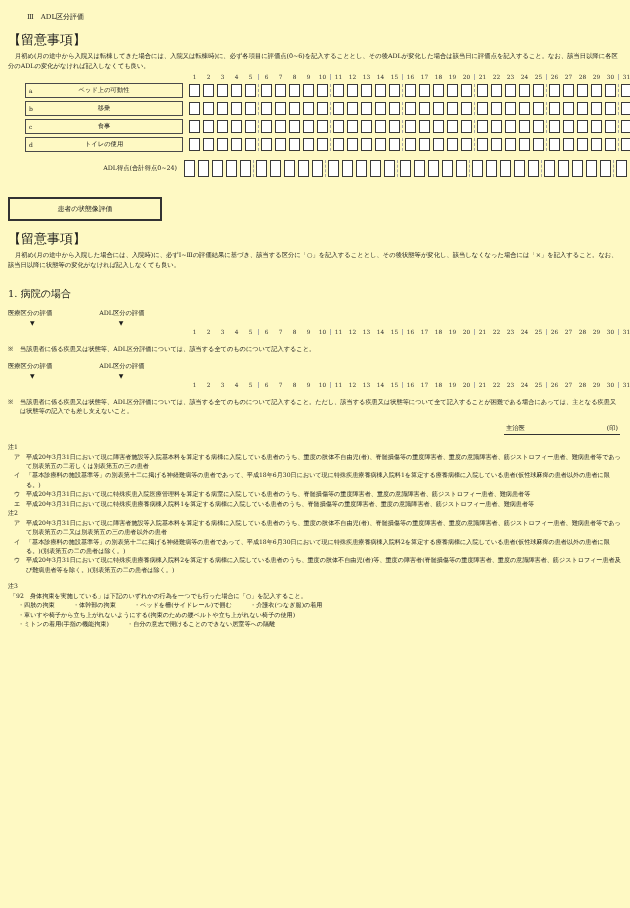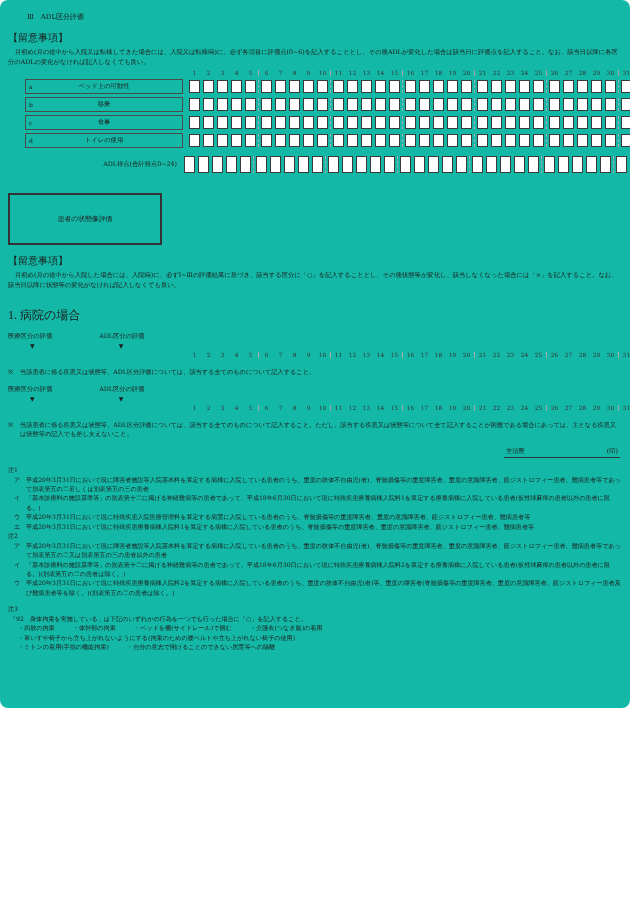--- a/index.html
+++ b/index.html
@@ -1,39 +1,39 @@
 <!DOCTYPE html>
 <html><head>
 <meta charset="utf-8">
 <style>
   html,body{margin:0;padding:0;background:#fff;}
-  .page{width:630px;height:708px;background:#14b8a6;color:#1c1c1c;
-        font-family:"DejaVu Serif","Liberation Serif",serif;overflow:hidden;position:relative;border-radius:8px;}
+  .page{width:630px;height:908px;background:#fef9c3;color:#1c1c1c;
+        font-family:"DejaVu Serif","Liberation Serif",serif;overflow:hidden;position:relative;}
   .sec-title{margin:12px 0 0 27px;font-size:7px;}
-  .notice{margin:9px 0 0 8px;font-size:10px;}
+  .notice{margin:9px 0 0 8px;font-size:13px;}
   .para{margin:2px 8px 0 8px;font-size:6.3px;line-height:1.6;text-indent:7px;}
   .row-line{display:flex;align-items:center;}
   .spacer{flex:0 0 187px;}
   .num-row{margin-top:3px;}
   .daygrid{display:flex;align-items:center;}
   .dgroup{display:flex;gap:3px;padding:0 2px;}
   .dsep{border-left:1px dashed #aaa;}
   .dnum{width:11px;text-align:center;font-size:5.8px;color:#333;}
   .cb{width:11px;height:13px;border:1px solid #3a3a3a;background:#fff;box-sizing:border-box;}
   .cb.tall{height:17px;}
   .adl-row{margin-top:3px;}
   .adl-label-box{margin-left:25px;flex:0 0 158px;height:15px;border:1px solid #4a4a4a;
         box-sizing:border-box;position:relative;display:flex;align-items:center;justify-content:center;
         font-size:6.3px;margin-right:4px;}
   .adl-letter{position:absolute;left:3px;font-size:6px;}
   .score-row{margin-top:8px;display:flex;align-items:center;}
   .score-label{flex:0 0 182px;text-align:right;padding-right:5px;font-size:6.3px;box-sizing:border-box;}
   .state-box{margin:20px 0 0 8px;width:150px;border:2px solid #333;text-align:center;
-        padding:19px 0;font-size:6.8px;}
-  .case-title{margin:17px 14px 0 8px;font-size:12px;font-family:Liberation Serif, serif;}
+        padding:5px 0;font-size:6.8px;}
+  .case-title{margin:17px 14px 0 8px;font-size:10px;}
   .eval-heads{display:flex;margin:8px 0 0 8px;font-size:6.3px;}
   .eval-head-adl{margin-left:47px;}
   .arrow-row{display:flex;font-size:6px;margin-top:2px;line-height:1;}
   .arrow1{margin-left:30px;}
   .arrow2{margin-left:84px;}
   .tablewrap{margin:2px 0 0 5px;}
   table{border-collapse:collapse;}
   .tnote{margin:7px 8px 0 8px;font-size:6.2px;line-height:1.5;display:flex;}
   .tnote-mark{flex:0 0 12px;}
   .tnote-text{flex:1;}

